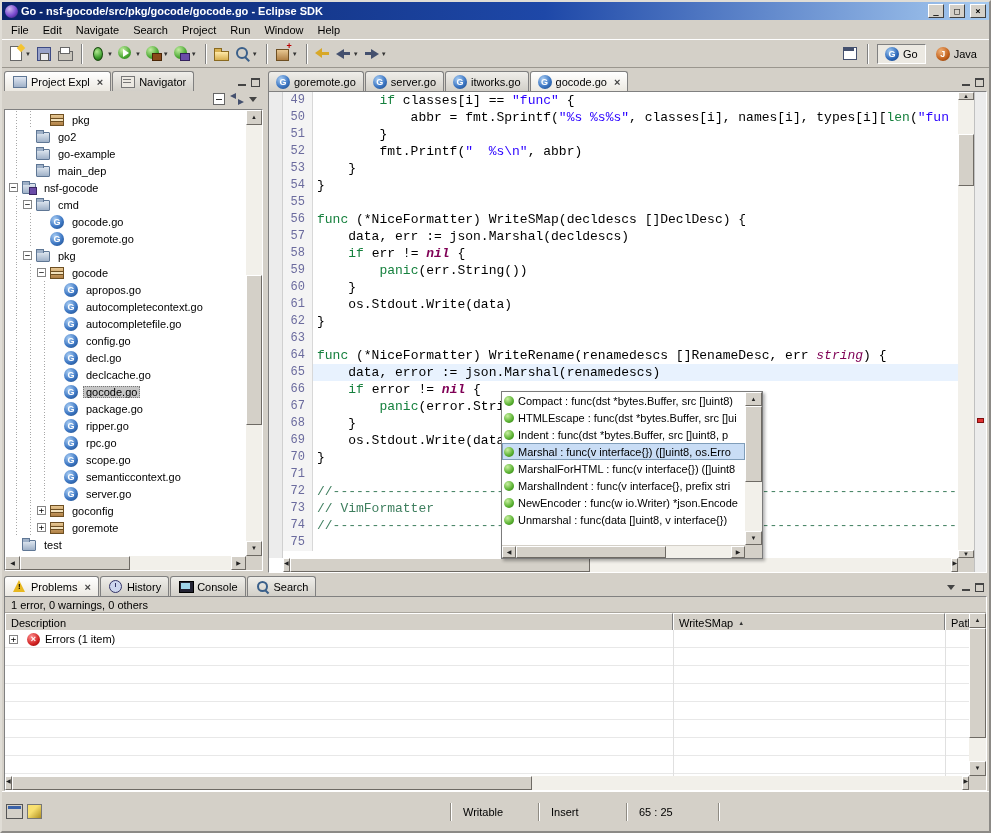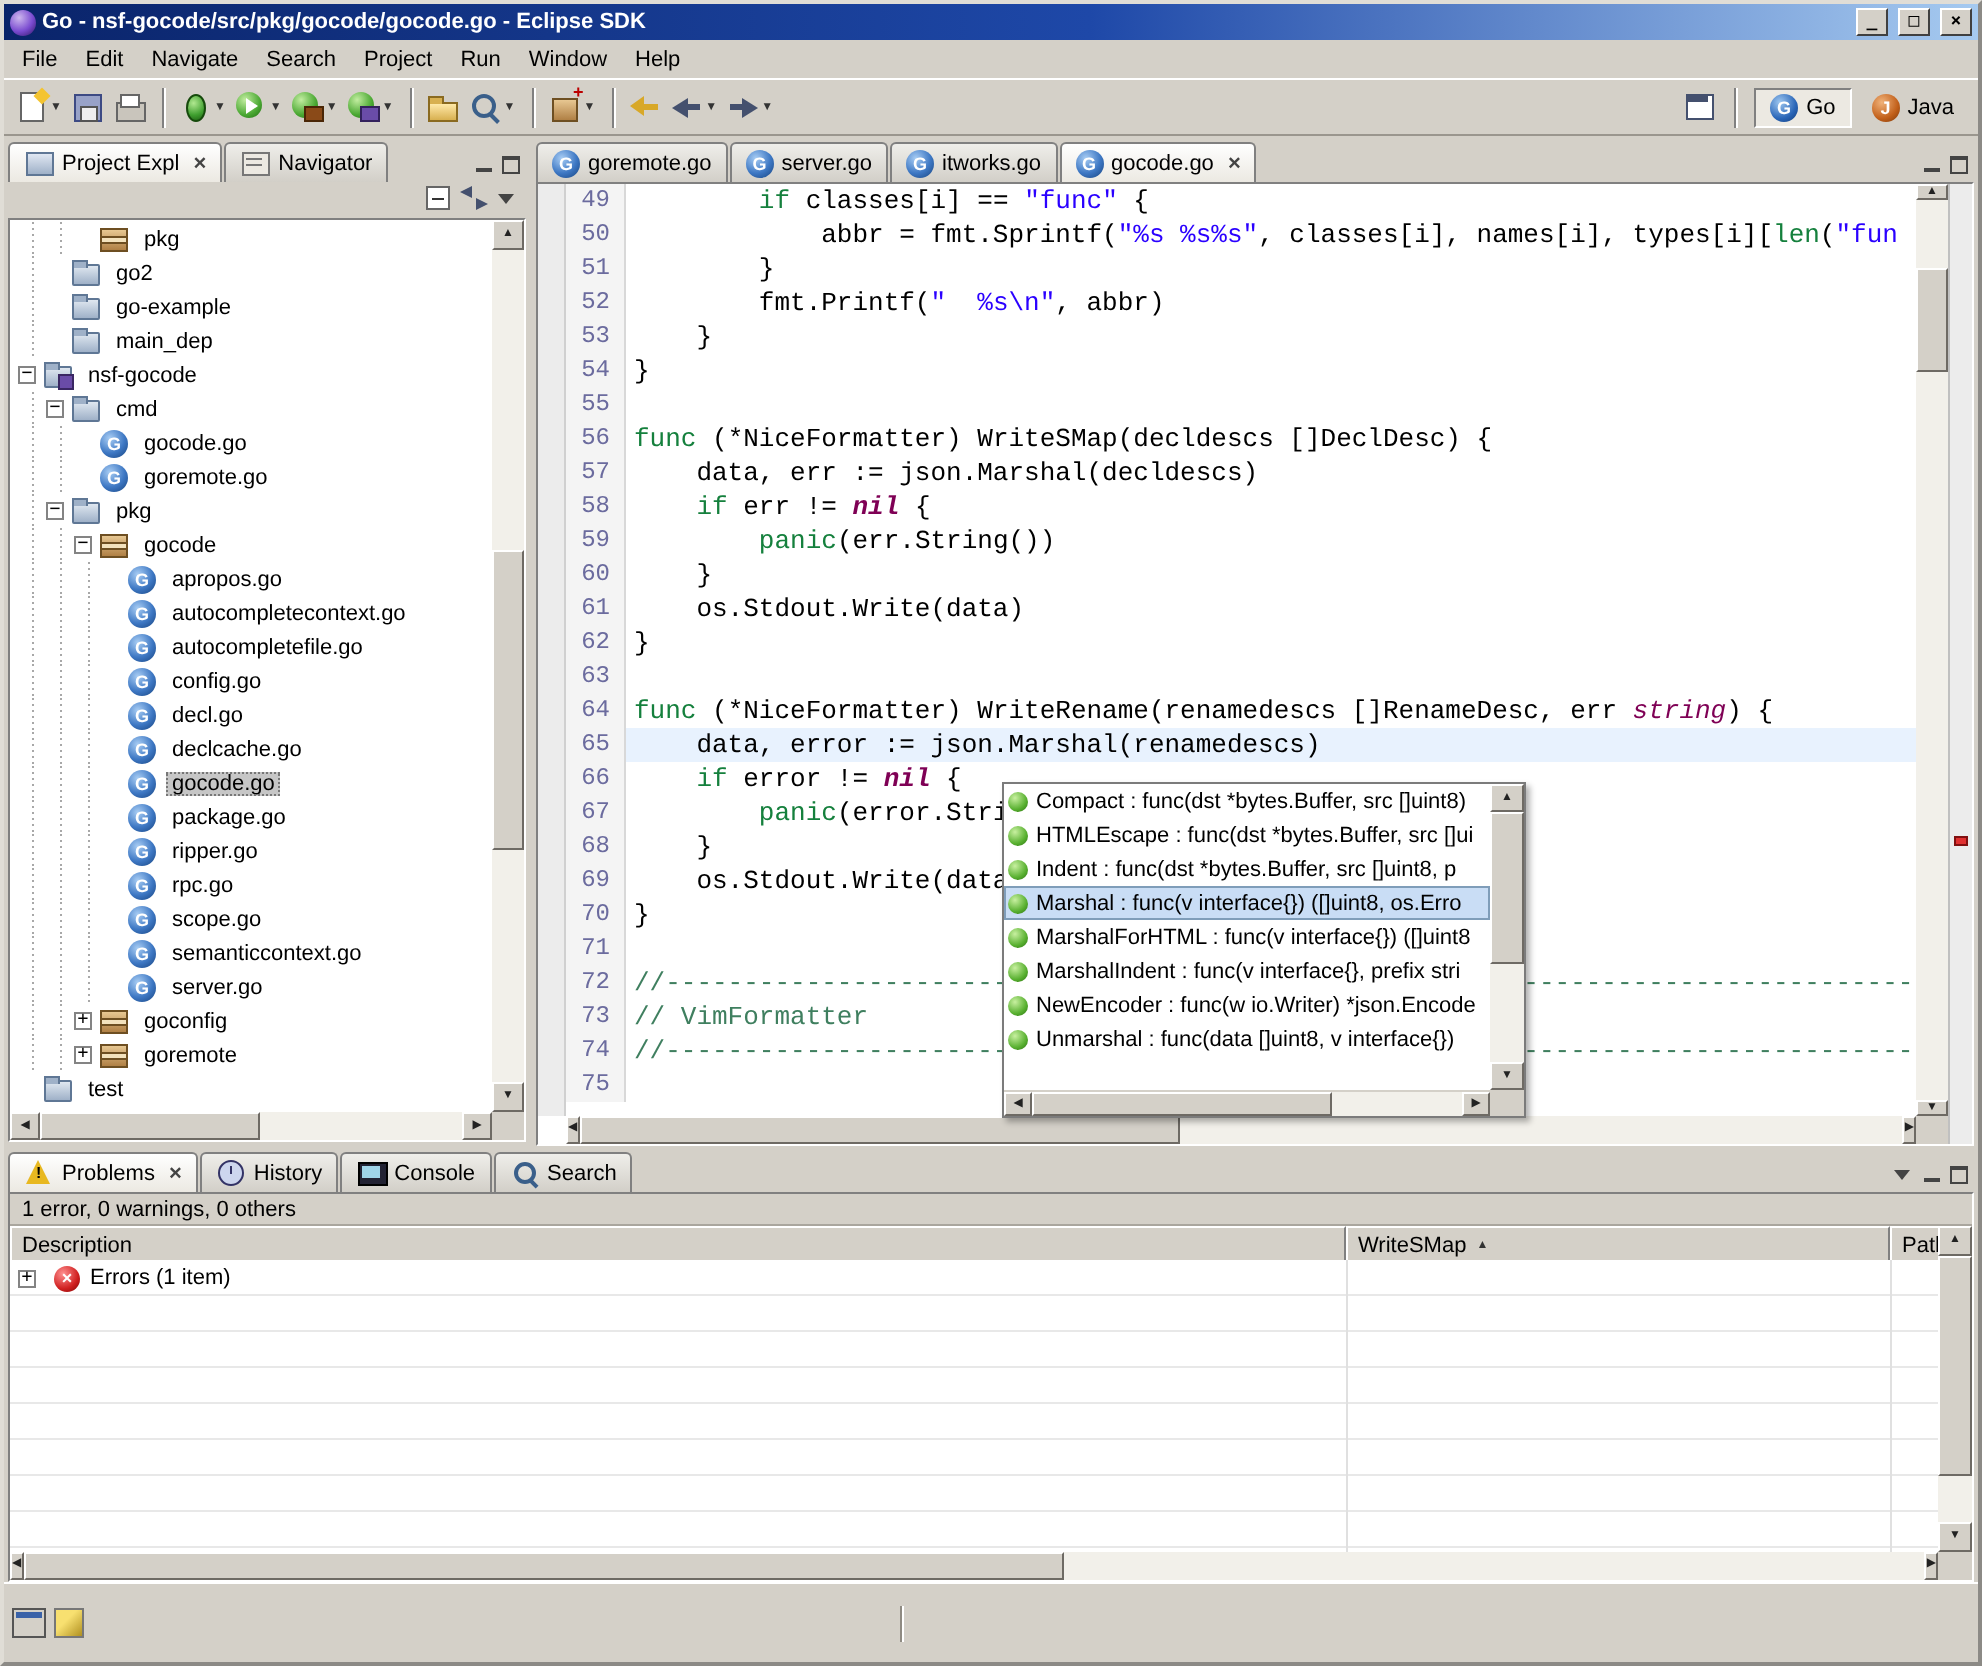--- a/index.html
+++ b/index.html
@@ -709,16 +709,21 @@
         <span class="sbtn">▶</span>
       </div>
       <div class="bp-corner"></div>
     </div>
   </div>
 
   <div class="statusbar">
     <span class="sbicon sbi-fastview"></span>
     <span class="sbicon sbi-annot"></span>
     <span class="sb-spacer"></span>
+    <span class="cells">
+        <span class="scell">Writable</span>
+        <span class="scell">Insert</span>
+        <span class="scell">65 : 25</span>
+      </span>
     <span class="sb-tail"></span>
   </div>
 
 </div>
 
 </body></html>

